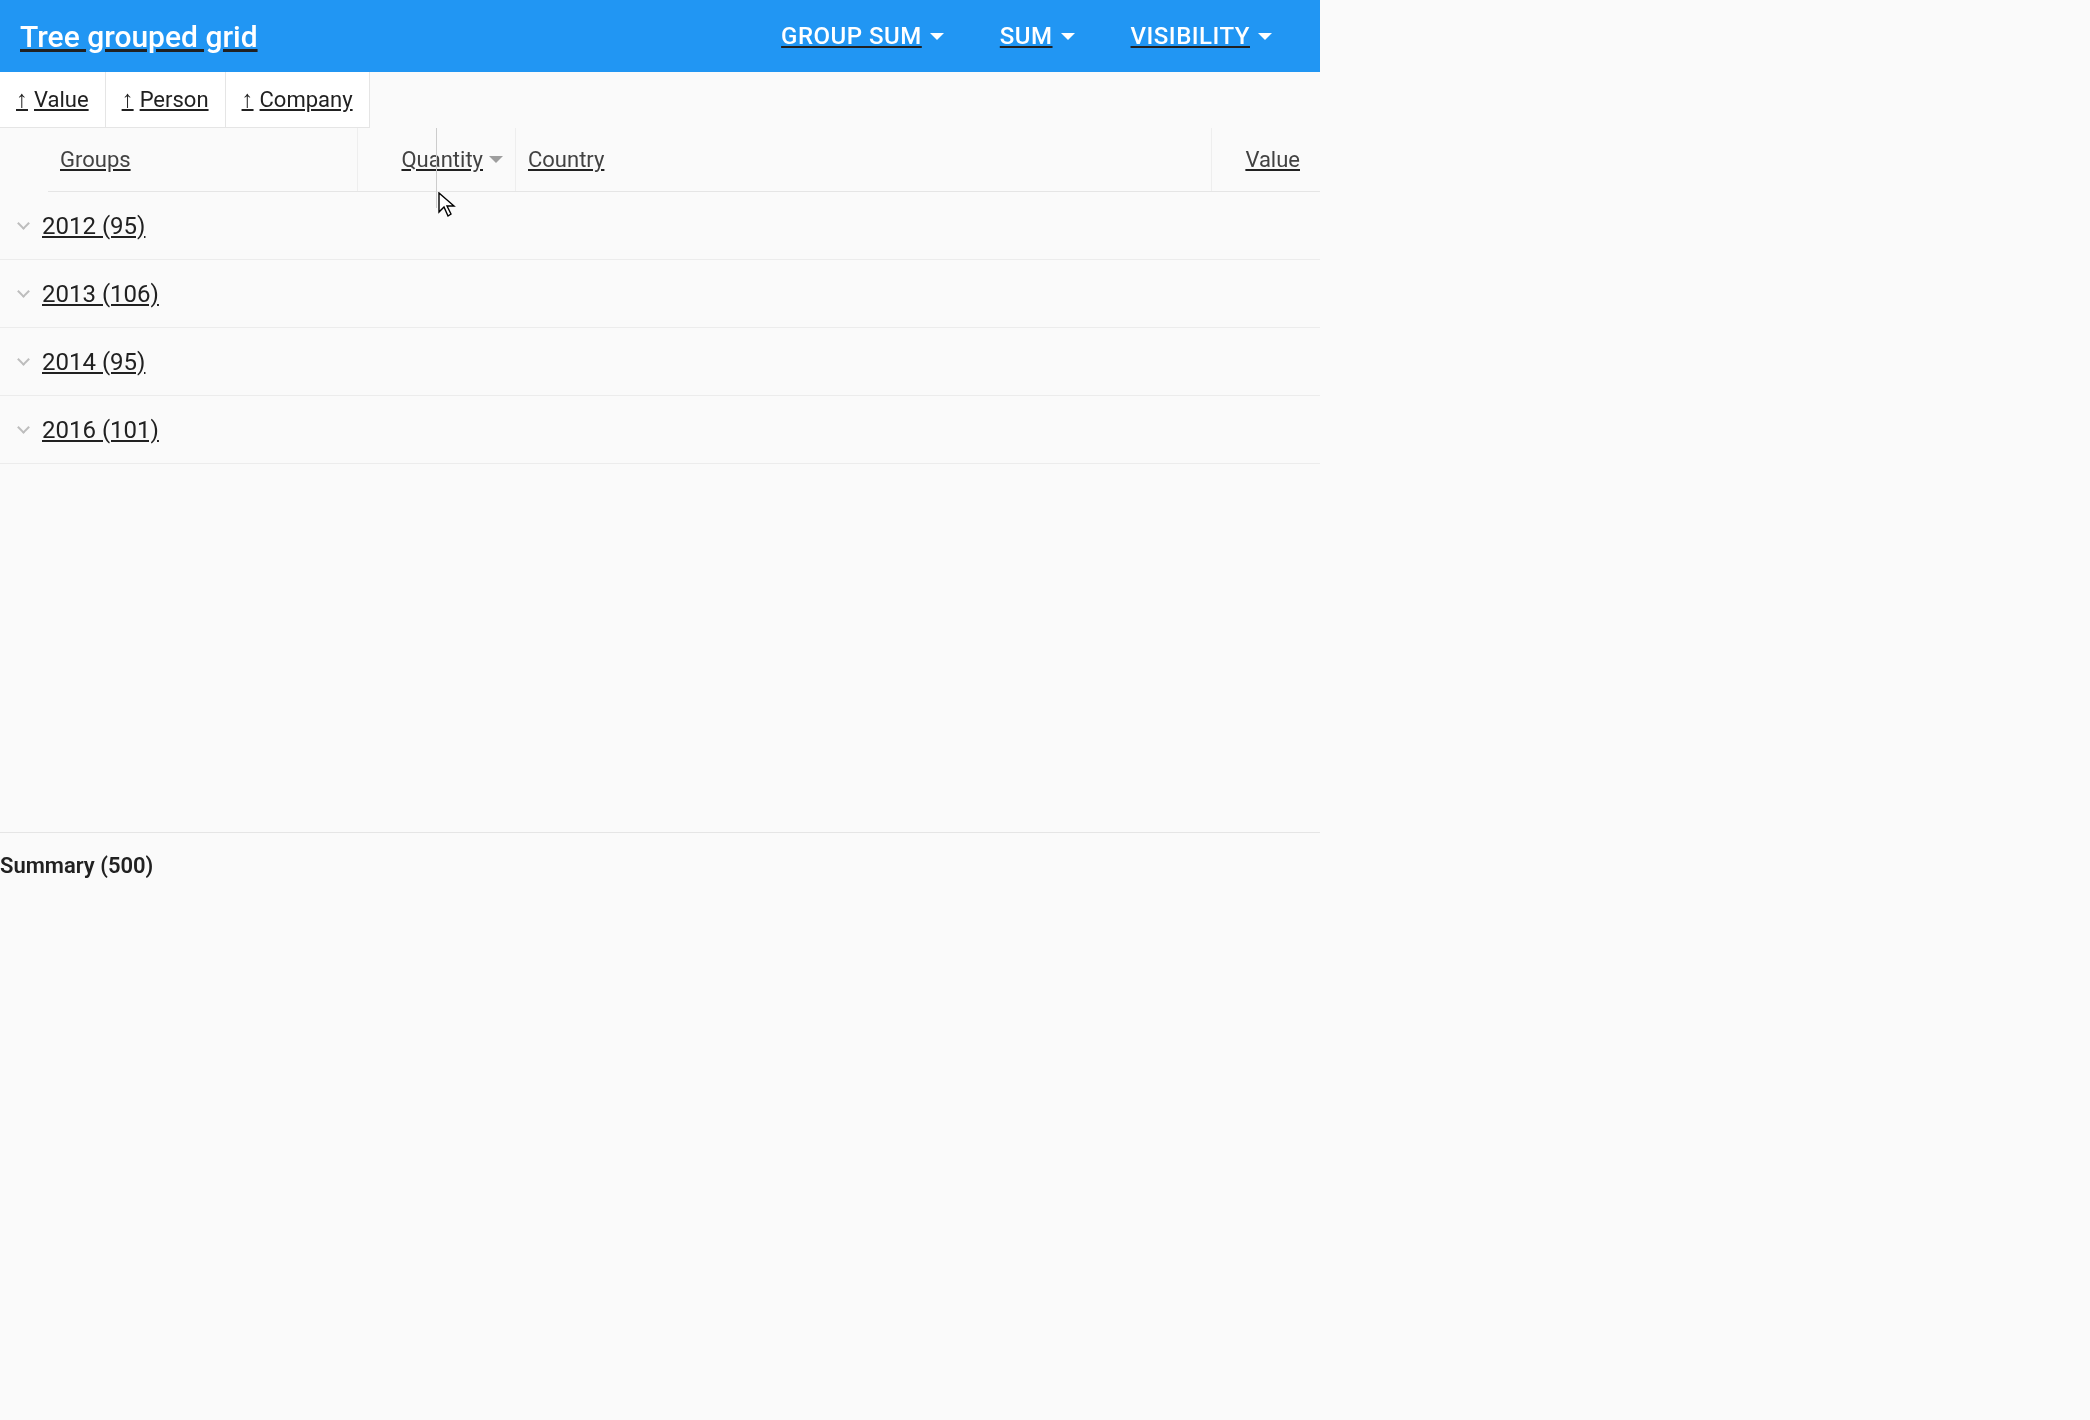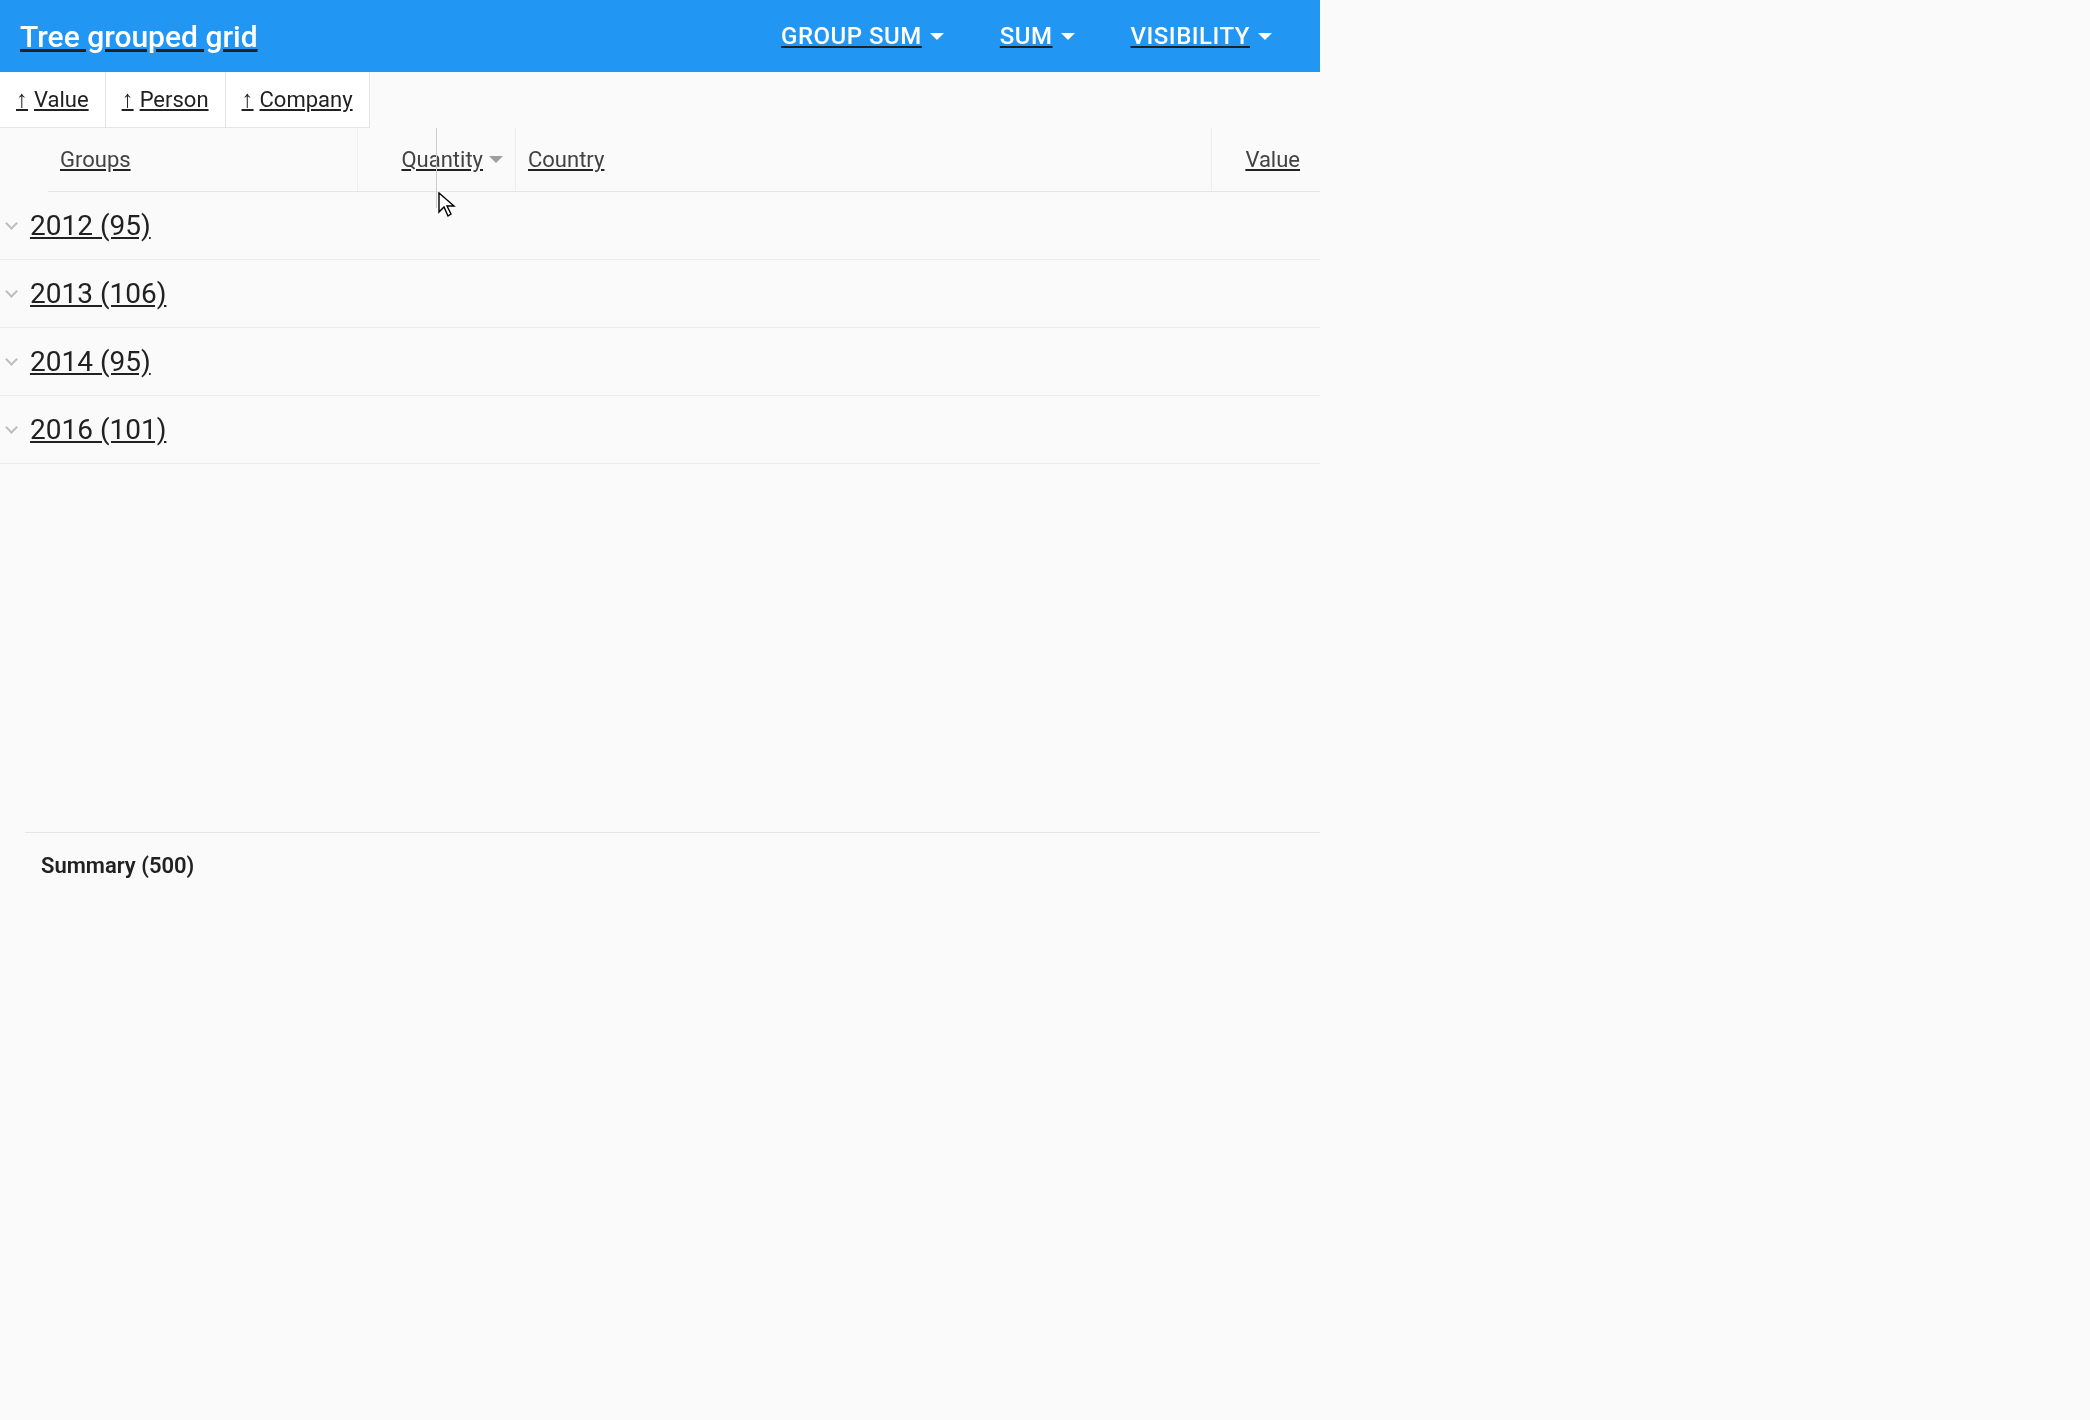--- a/index.html
+++ b/index.html
@@ -129,22 +129,23 @@
   }
 
   
   .rows {
     background: #fafafa;
   }
   .tree-row {
     height: 68px;
     display: flex;
     align-items: center;
+    padding-left: 12px;
     border-bottom: 1px solid #ececec;
-    font-size: 28px;
+    font-size: 24px;
     cursor: pointer;
   }
   .expand-icon {
     width: 22px;
     color: #bdbdbd;
     font-size: 18px;
     display: flex;
     align-items: center;
     justify-content: center;
   }
@@ -159,25 +160,24 @@
 
   
   .summary {
     position: absolute;
     left: 0; right: 0;
     bottom: 0;
     height: 66px;
     border-top: 1px solid #e5e5e5;
     display: flex;
     align-items: center;
-    padding-left: 16px;
+    padding-left: 0;
     font-size: 22px;
     font-weight: 600;
     background: #fafafa;
-    margin-left: 25px;
   }
 
   
   .cursor {
     position: absolute;
     top: 192px;
     left: 438px;
     pointer-events: none;
   }
 </style>

